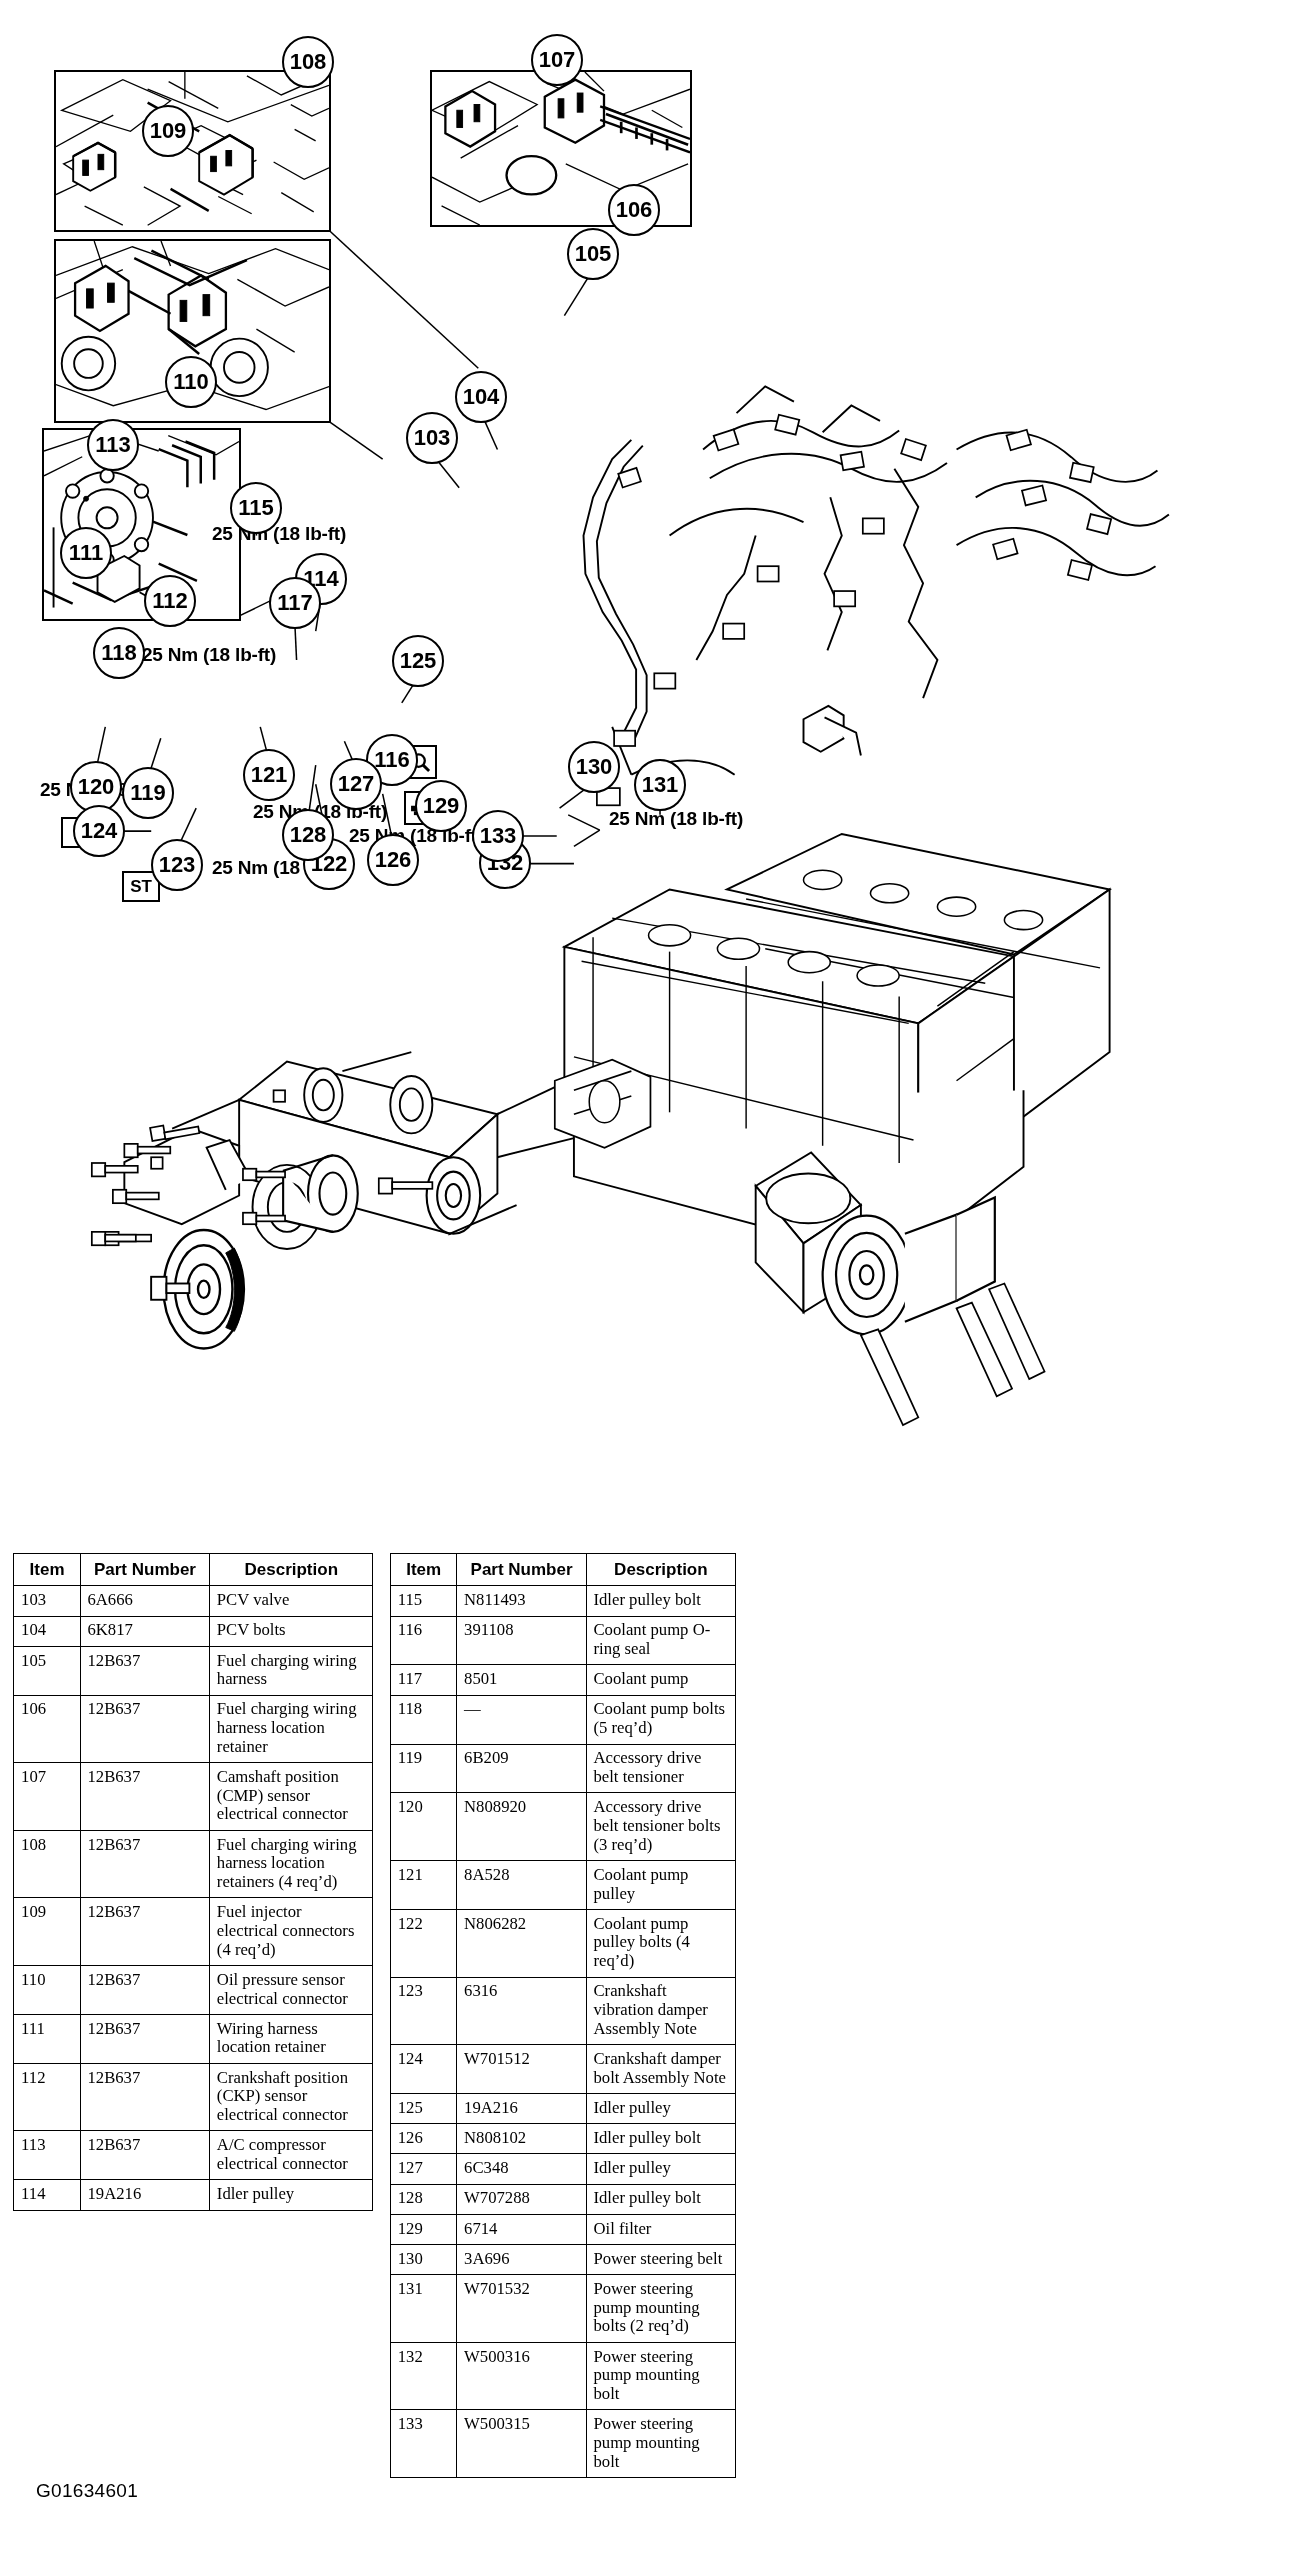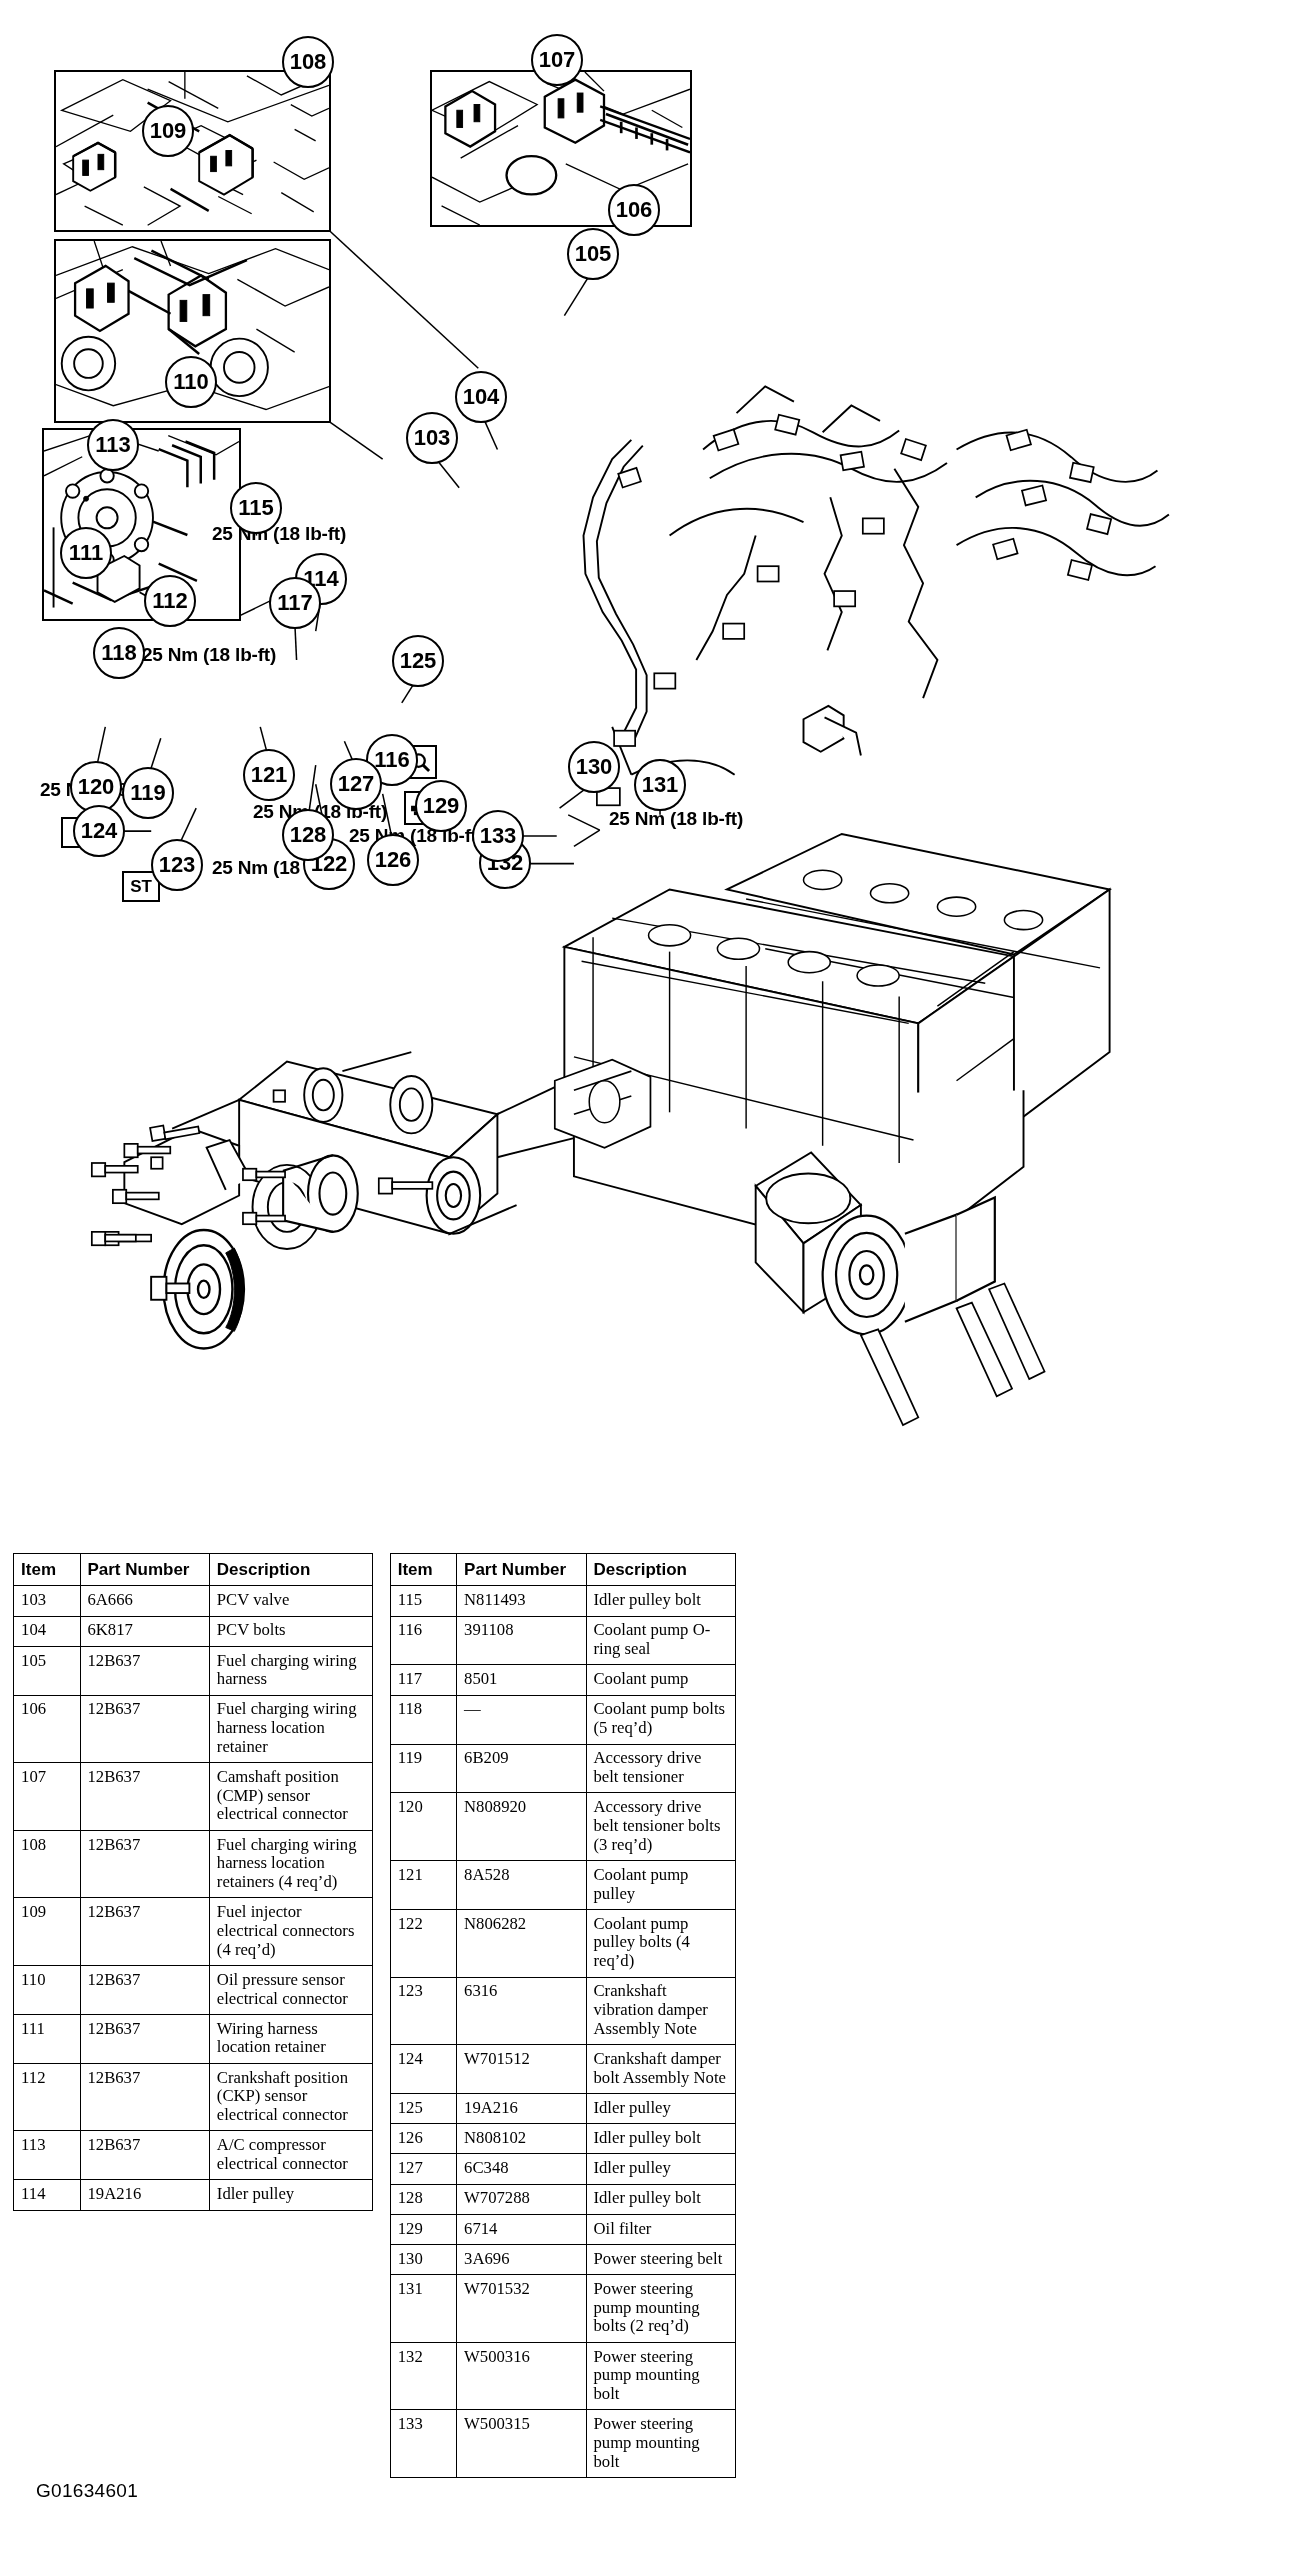--- a/index.html
+++ b/index.html
@@ -96,20 +96,21 @@
     text-align: left;
     font-size: 16.7px;
     line-height: 1.12;
     font-weight: normal;
   }
   .parts-table thead th {
     font-family: "Liberation Sans", sans-serif;
     font-weight: bold;
     font-size: 17px;
     padding: 5.7px 6.7px 6.7px 6.7px;
+    text-align: center;
   }
   .parts-table .col-item  { width: 52px; }
   .parts-table .col-part  { width: 115px; margin-top: 20px; }
   .parts-table .col-desc  { }
 
   #table-left  { left: 13.4px;  top: 1553px; width: 360px; }
   #table-right { left: 390px; top: 1553px; width: 346px; }
 
   #footer-code {
     position: absolute;

